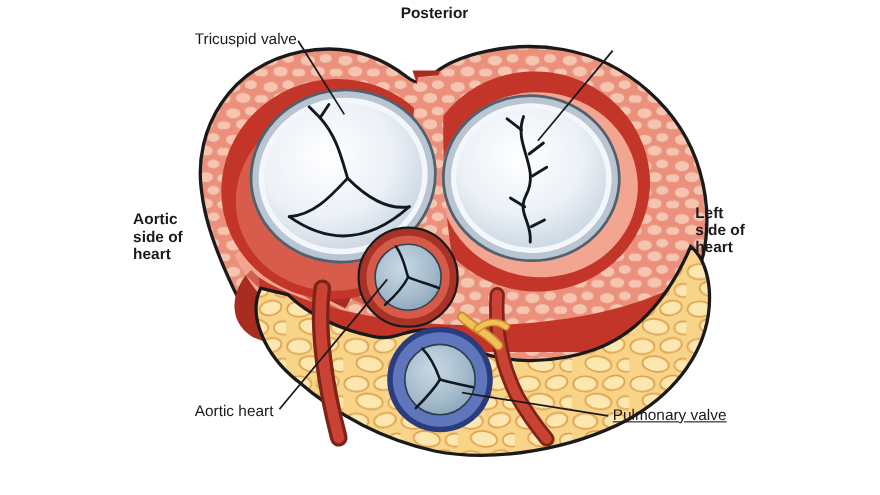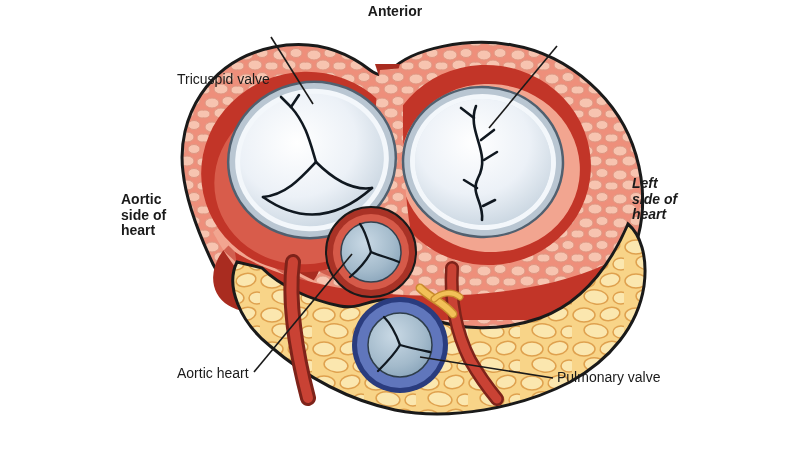--- a/index.html
+++ b/index.html
@@ -169,26 +169,26 @@
     </g>
 
     <g fill="none" style="stroke:var(--outline,#1A1A1A)" stroke-width="1.6">
       <line x1="271" y1="37" x2="313" y2="104"></line>
       <line x1="557" y1="46" x2="489" y2="128"></line>
       <line x1="254" y1="372" x2="352" y2="254"></line>
       <line x1="553" y1="378" x2="420" y2="357"></line>
     </g>
   </svg>
 
-  <div class="lbl bold center" style="left:330px;top:4px;width:130px;">Anterior</div>
+  <div class="lbl bold center" style="left:330px;top:4px;width:130px;">Posterior</div>
 
-  <div class="lbl" style="left:177px;top:28px;width:110px;margin-top:44px;">Tricuspid valve</div>
+  <div class="lbl" style="left:177px;top:28px;width:110px;">Tricuspid valve</div>
 
 
   <div class="lbl bold" style="left:121px;top:192px;width:56px;">Aortic side of heart</div>
 
-  <div class="lbl bold" style="left:632px;top:176px;width:56px;font-style:italic;">Left side of heart</div>
+  <div class="lbl bold" style="left:632px;top:186px;width:56px;">Left side of heart</div>
 
   <div class="lbl" style="left:177px;top:366px;width:100px;">Aortic heart</div>
 
-  <div class="lbl" style="left:557px;top:370px;width:130px;">Pulmonary valve</div>
+  <div class="lbl" style="left:557px;top:370px;width:130px;text-decoration:underline;">Pulmonary valve</div>
 
 </div>
 
 </body></html>

